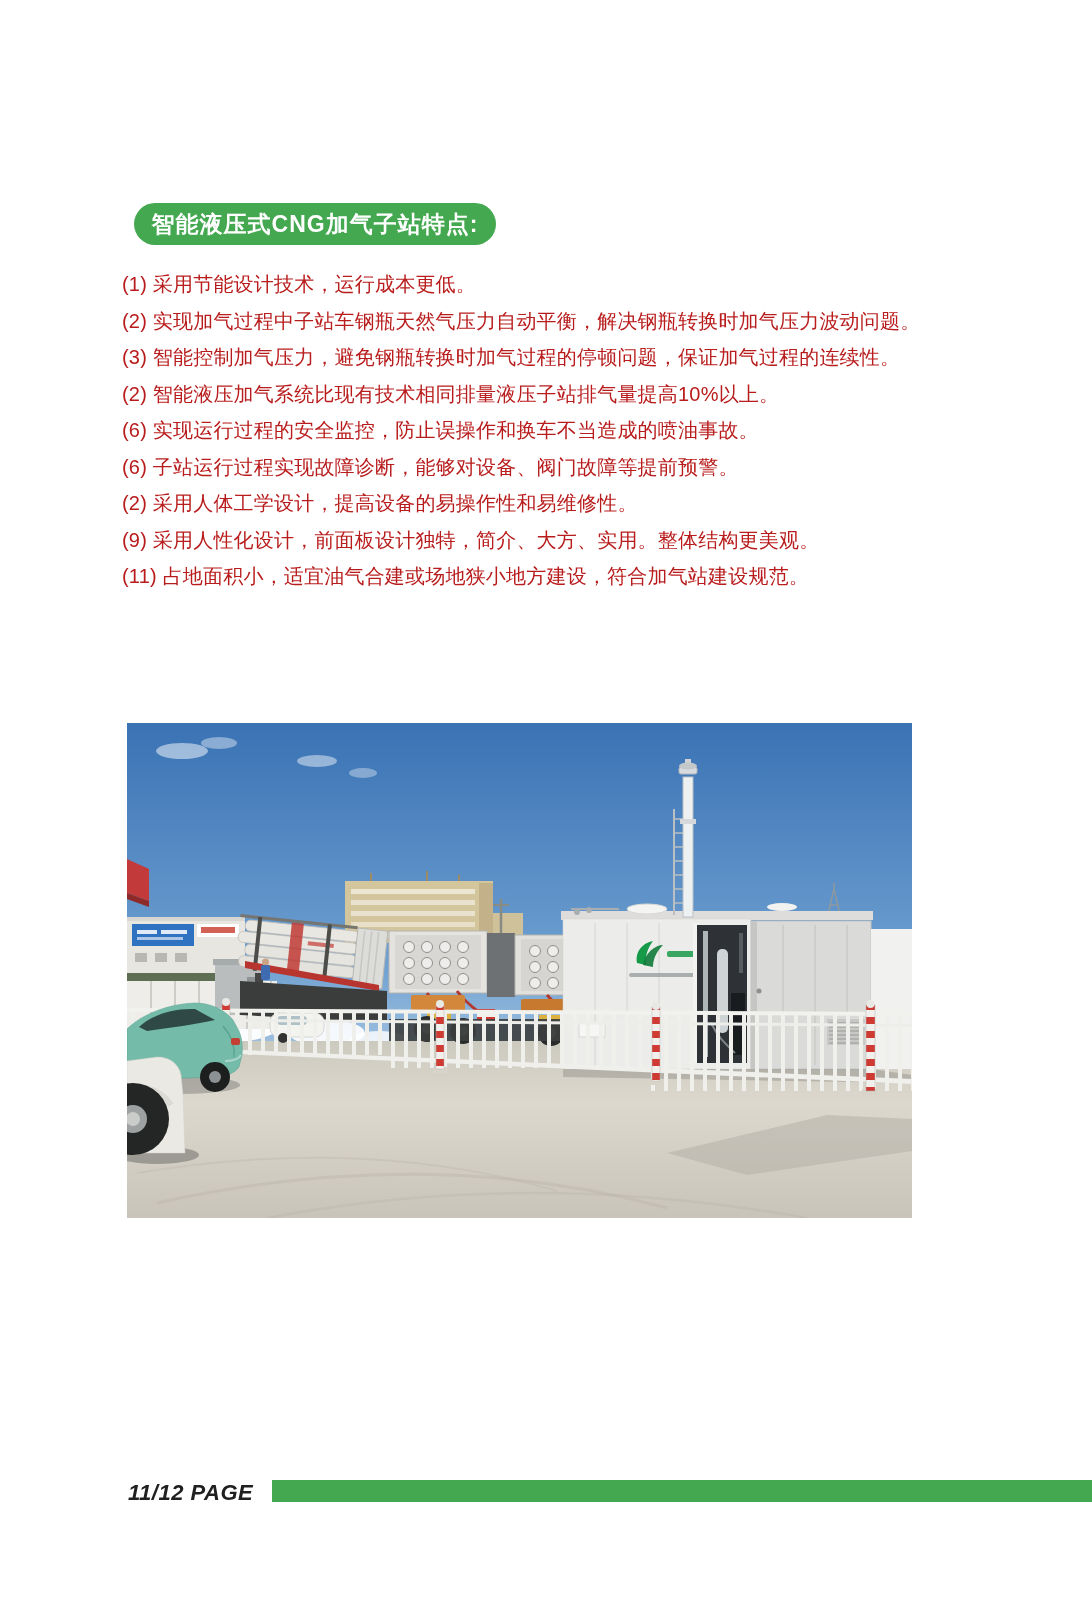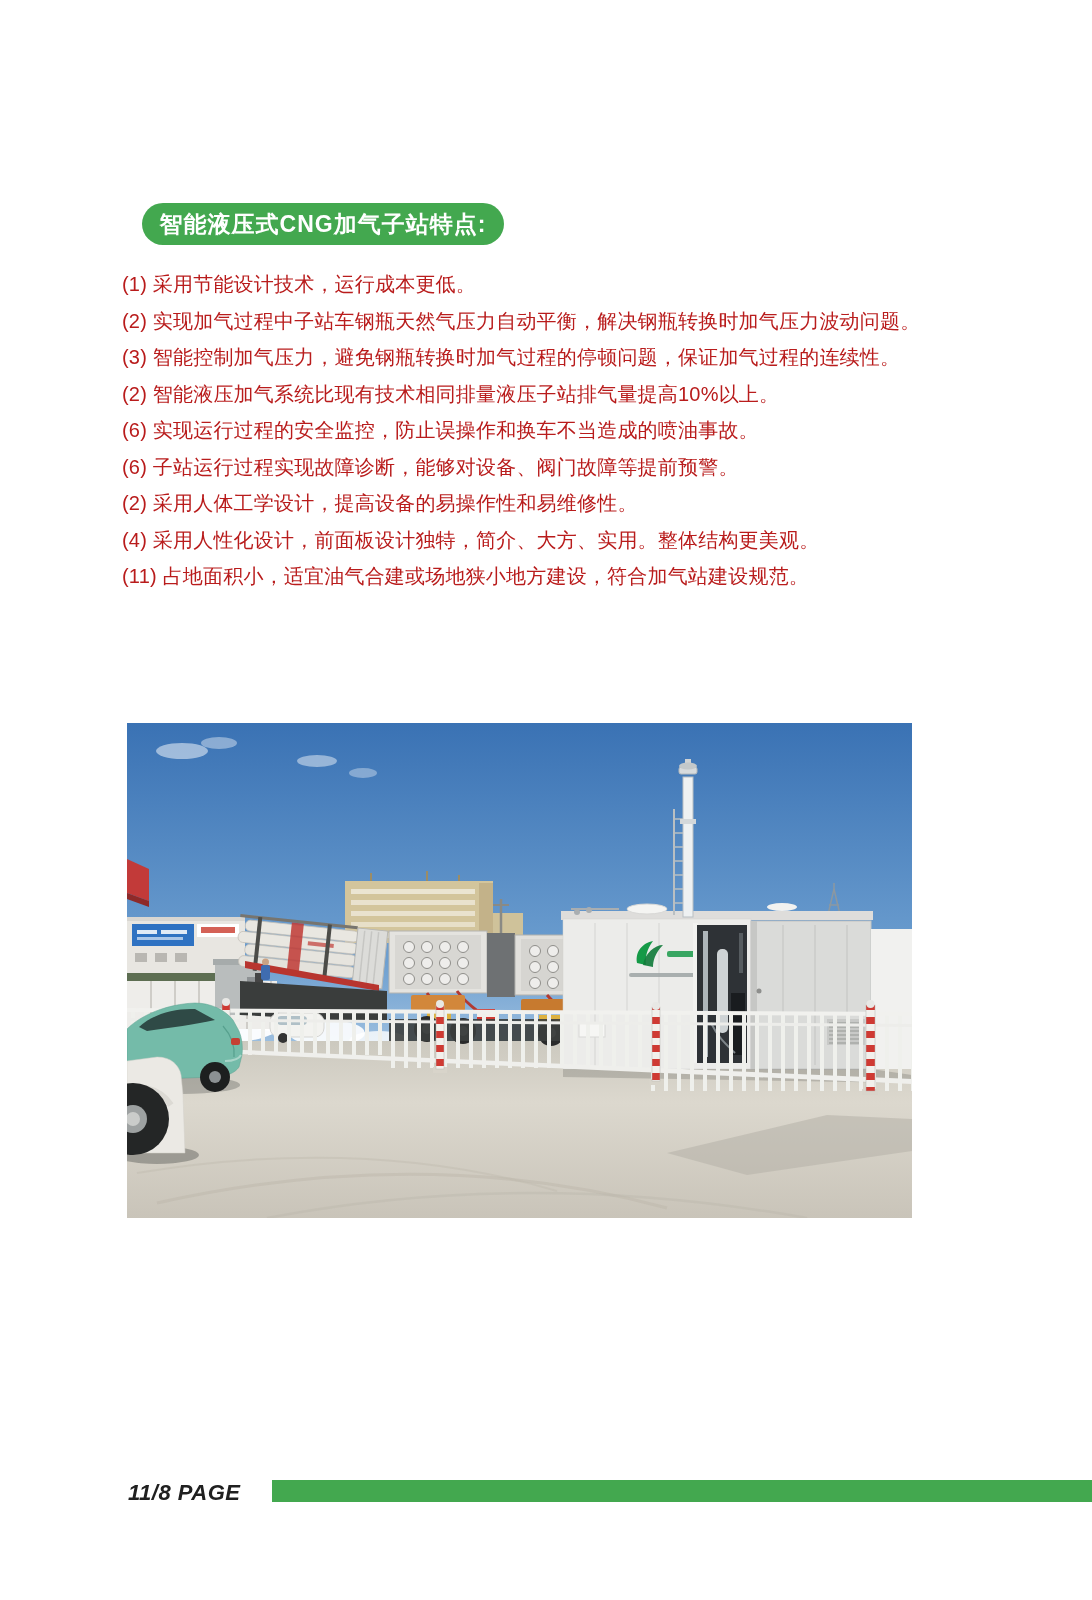--- a/index.html
+++ b/index.html
@@ -4,21 +4,21 @@
 <style>
   html,body{margin:0;padding:0;background:#ffffff;}
   .page{
     position:relative;
     width:1092px;height:1600px;
     background:#ffffff;
     font-family:"Liberation Sans", sans-serif;
     overflow:hidden;
   }
   .badge{
-    position:absolute;left:142px;top:203px;
+    position:absolute;left:134px;top:203px;
     width:362px;height:42px;
     background:var(--accent,#43a84f);
     border-radius:21px;
     color:#ffffff;
     font-size:23px;font-weight:bold;
     display:flex;align-items:center;justify-content:center;
     letter-spacing:1px;
   }
   .features{
     position:absolute;left:122px;top:266px;width:840px;
@@ -57,21 +57,21 @@
   </div>
 
   <div class="features">
     <div class="feature-item">(1) 采用节能设计技术，运行成本更低。</div>
     <div class="feature-item">(2) 实现加气过程中子站车钢瓶天然气压力自动平衡，解决钢瓶转换时加气压力波动问题。</div>
     <div class="feature-item">(3) 智能控制加气压力，避免钢瓶转换时加气过程的停顿问题，保证加气过程的连续性。</div>
     <div class="feature-item">(2) 智能液压加气系统比现有技术相同排量液压子站排气量提高10%以上。</div>
     <div class="feature-item">(6) 实现运行过程的安全监控，防止误操作和换车不当造成的喷油事故。</div>
     <div class="feature-item">(6) 子站运行过程实现故障诊断，能够对设备、阀门故障等提前预警。</div>
     <div class="feature-item">(2) 采用人体工学设计，提高设备的易操作性和易维修性。</div>
-    <div class="feature-item">(4) 采用人性化设计，前面板设计独特，简介、大方、实用。整体结构更美观。</div>
+    <div class="feature-item">(9) 采用人性化设计，前面板设计独特，简介、大方、实用。整体结构更美观。</div>
     <div class="feature-item">(11) 占地面积小，适宜油气合建或场地狭小地方建设，符合加气站建设规范。</div>
   </div>
 
   <div class="photo">
     <svg viewBox="0 0 785 495" preserveAspectRatio="none">
       <defs>
         <linearGradient id="sky" x1="0" y1="0" x2="0" y2="1">
           <stop offset="0" stop-color="#3a72b4"></stop>
           <stop offset="0.7" stop-color="#6d9fd0"></stop>
           <stop offset="1" stop-color="#a8c6e2"></stop>
@@ -366,16 +366,16 @@
         <ellipse cx="30" cy="432" rx="42" ry="9" fill="rgba(30,32,32,0.3)"></ellipse>
         <path d="M0,338 L30,334 C44,334 52,342 54,352 L56,372 L58,430 L0,430 Z" fill="#ebe9e4" stroke="#d2d0ca" stroke-width="0.5"></path>
         <path d="M-10,370 A40 40 0 0 1 44,382" fill="none" stroke="#dcdad4" stroke-width="6"></path>
         <circle cx="6" cy="396" r="36" fill="#242626"></circle>
         <circle cx="6" cy="396" r="14" fill="#9da1a1"></circle>
         <circle cx="6" cy="396" r="7" fill="#caccca"></circle>
       </g>
     </svg>
   </div>
 
-  <div class="footer-page">11/8 PAGE</div>
+  <div class="footer-page">11/12 PAGE</div>
   <div class="footer-bar"></div>
 
 </div>
 
 </body></html>

